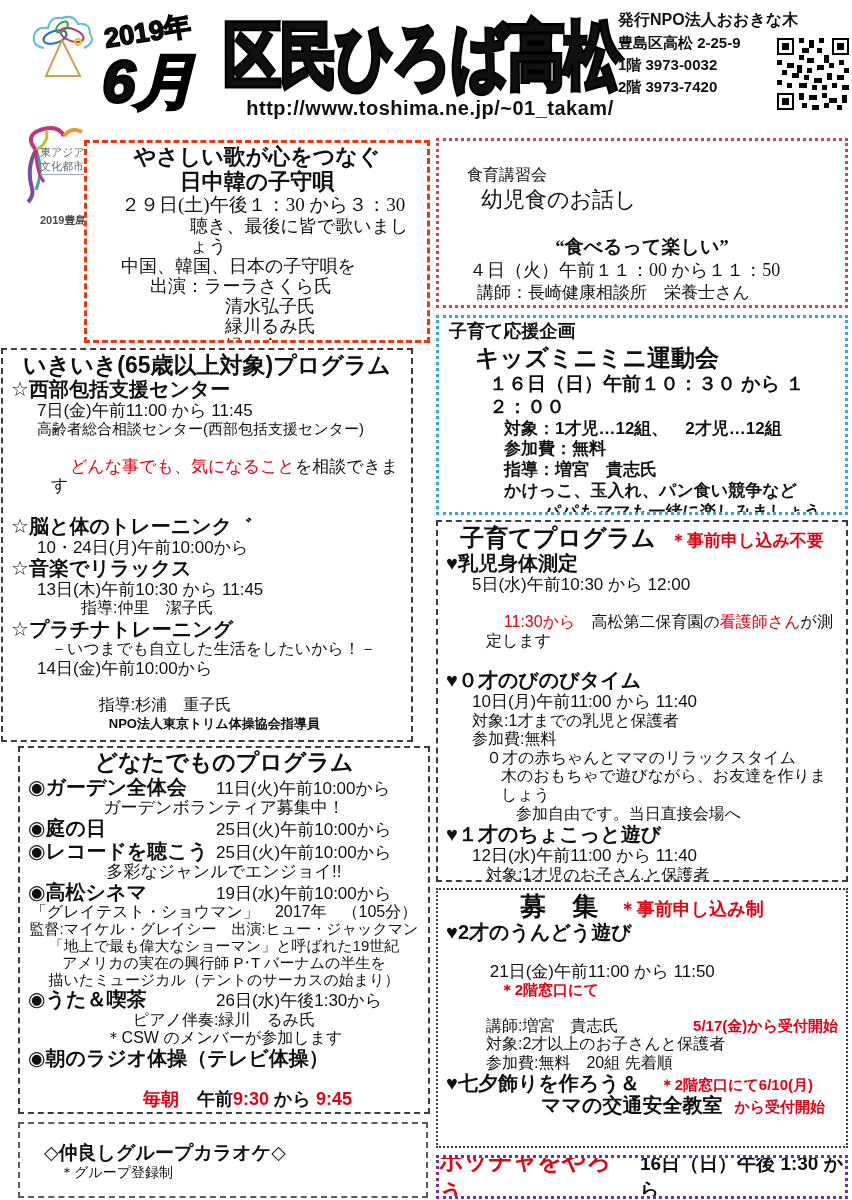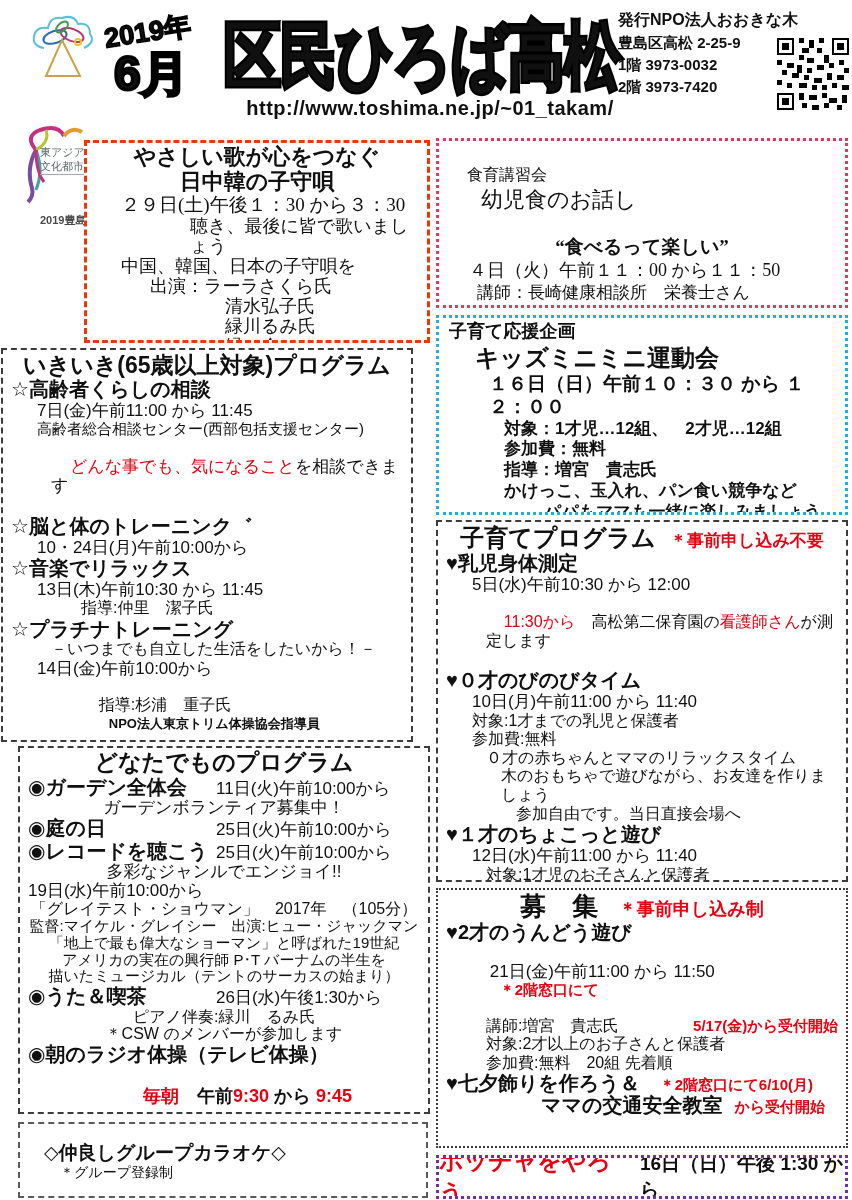--- a/index.html
+++ b/index.html
@@ -16,21 +16,21 @@
   
   .fs13{font-size:13px;} .fs14{font-size:14px;} .fs15{font-size:15px;} .fs16{font-size:16px;}
   .fs17{font-size:17px;} .fs18{font-size:18px;} .fs19{font-size:19px;} .fs20{font-size:20px;}
   .fs22{font-size:22px;} .fs23{font-size:23px;} .fs24{font-size:24px;} .fs26{font-size:26px;}
   
   .pA{padding-left:18px;} .pB{padding-left:26px;} .pC{padding-left:40px;} .pD{padding-left:55px;}
   .pE{padding-left:70px;} .pF{padding-left:95px;} .pG{padding-left:130px;}
   
   #hdr-year{left:104px;top:14px;font-size:27px;font-weight:900;transform:rotate(-9deg);
             -webkit-text-stroke:1.5px #000;}
-  #hdr-month{left:114px;top:42px;font-size:48px;font-weight:900;-webkit-text-stroke:3px #000;}
+  #hdr-month{left:102px;top:42px;font-size:60px;font-weight:900;font-style:italic;-webkit-text-stroke:3px #000;}
   #hdr-title{left:224px;top:8px;font-size:57px;font-weight:900;letter-spacing:-1px;
              -webkit-text-stroke:4px #000;paint-order:stroke fill;transform:scaleY(1.28);
              transform-origin:0 0;white-space:nowrap;}
   #hdr-url{left:210px;top:97px;width:440px;text-align:center;font-size:20px;font-weight:bold;letter-spacing:.5px;}
   #hdr-info{left:618px;top:10px;width:152px;}
   #hdr-info .pub{font-size:16px;font-weight:bold;white-space:nowrap;}
   #hdr-info .ln{font-size:15px;font-weight:bold;text-align:left;margin-top:3px;white-space:nowrap;}
   #hdr-qr{left:777px;top:38px;width:72px;height:72px;}
   #hdr-tree{left:22px;top:10px;width:80px;height:88px;}
   #logo-ea{left:6px;top:116px;width:90px;height:96px;}
@@ -176,21 +176,21 @@
   <div class="row bold fs17 pD">対象：1才児…12組、　2才児…12組</div>
   <div class="row bold fs17 pD">参加費：無料</div>
   <div class="row bold fs17 pD">指導：増宮　貴志氏</div>
   <div class="row bold fs17 pD">かけっこ、玉入れ、パン食い競争など</div>
   <div class="row bold fs17 pF">パパもママも一緒に楽しみましょう</div>
 
 </div>
 
 <div class="box" id="box-ikiiki">
   <div class="c bold fs23">いきいき(65歳以上対象)プログラム</div>
-  <div class="row bold fs20">☆高齢者くらしの相談</div>
+  <div class="row bold fs20">☆西部包括支援センター</div>
   <div class="row fs17 pB">7日(金)午前11:00 から 11:45</div>
   <div class="row fs15 pB">高齢者総合相談センター(西部包括支援センター)</div>
   <div class="row fs17 pC">
     <span class="red">どんな事でも、気になること</span><span>を相談できます</span>
   </div>
   <div class="row bold fs20">☆脳と体のトレーニンク゛</div>
   <div class="row fs17 pB">10・24日(月)午前10:00から</div>
   <div class="row bold fs20">☆音楽でリラックス</div>
   <div class="row fs17 pB">13日(木)午前10:30 から 11:45</div>
   <div class="row fs16 pE">指導:仲里　潔子氏</div>
@@ -214,20 +214,21 @@
   <div class="flexr">
     <span class="bold fs20 hd-l">◉庭の日</span>
     <span class="fs17">25日(火)午前10:00から</span>
   </div>
   <div class="flexr">
     <span class="bold fs20 hd-l">◉レコードを聴こう</span>
     <span class="fs17">25日(火)午前10:00から</span>
   </div>
   <div class="c fs17">多彩なジャンルでエンジョイ!!</div>
   <div class="flexr">
+    <span class="bold fs20 hd-l">◉高松シネマ</span>
     <span class="fs17">19日(水)午前10:00から</span>
   </div>
   <div class="c fs16">「グレイテスト・ショウマン」　2017年　（105分）</div>
   <div class="c fs15">監督:マイケル・グレイシー　出演:ヒュー・ジャックマン</div>
   <div class="c fs15">「地上で最も偉大なショーマン」と呼ばれた19世紀</div>
   <div class="c fs15">アメリカの実在の興行師 P･T バーナムの半生を</div>
   <div class="c fs15">描いたミュージカル（テントのサーカスの始まり）</div>
   <div class="flexr">
     <span class="bold fs20 hd-l">◉うた＆喫茶</span>
     <span class="fs17">26日(水)午後1:30から</span>

